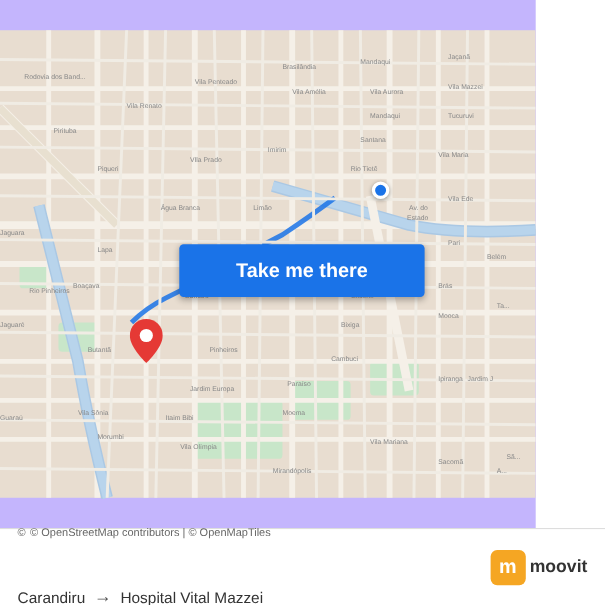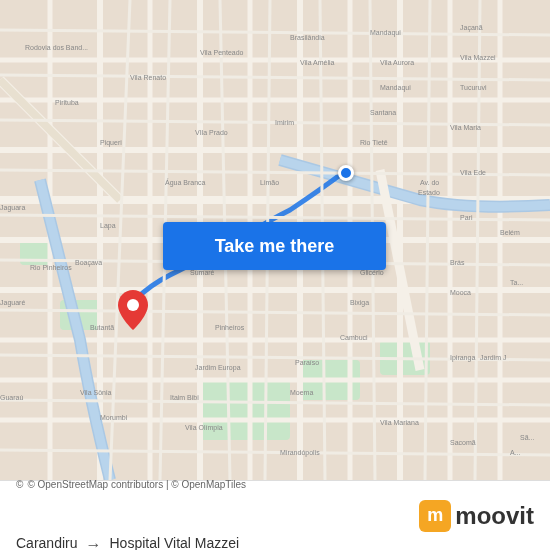--- a/index.html
+++ b/index.html
@@ -1,23 +1,23 @@
 <!DOCTYPE html>
 <html><head>
   <meta charset="utf-8">
   <style>
     * { margin: 0; padding: 0; box-sizing: border-box; }
     body { width: 550px; height: 550px; overflow: hidden; font-family: Arial, sans-serif; }
 
     #map-container {
       position: relative;
-      width: 550px;
+      width: 487px;
       height: 480px;
       overflow: hidden;
-      background: #f9a8d4;
+      background: #c4b5fd;
     }
 
     #map-svg {
       width: 100%;
       height: 100%;
     }
 
     #take-me-there-btn {
       position: absolute;
       top: 222px;
@@ -109,21 +109,21 @@
       border-radius: 6px;
       display: flex;
       align-items: center;
       justify-content: center;
       color: white;
       font-weight: bold;
       font-size: 18px;
     }
 
     #moovit-text {
-      font-size: 24px;
+      font-size: 16px;
       font-weight: bold;
       color: #333;
     }
   </style>
 </head>
 <body>
 
 <div id="map-container">
   
   <svg id="map-svg" viewBox="0 0 550 480" xmlns="http://www.w3.org/2000/svg">

